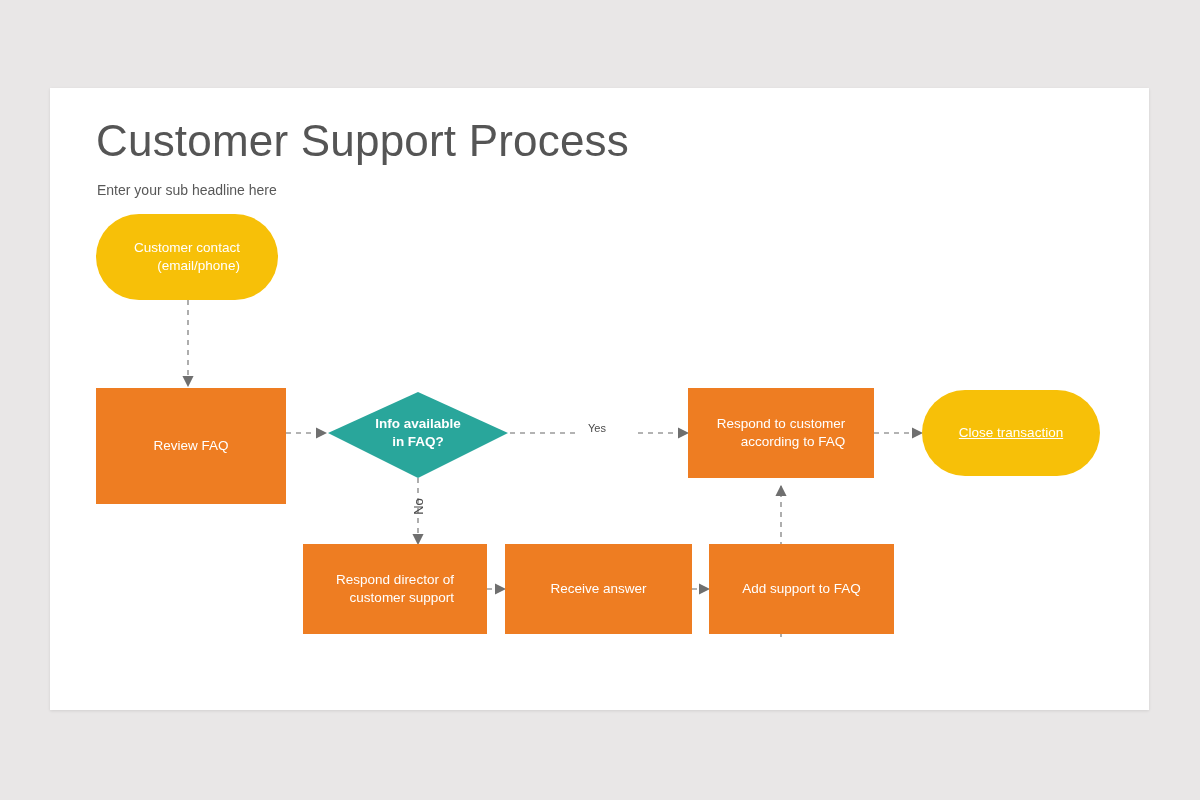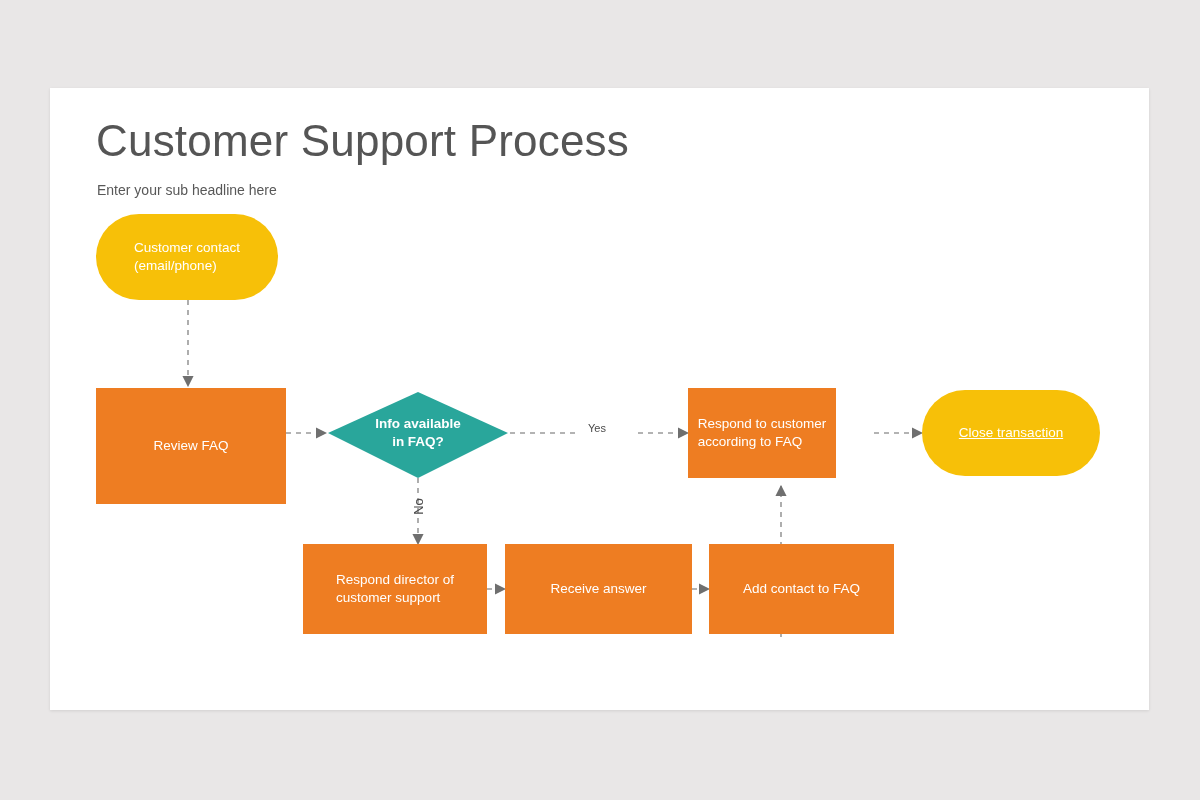--- a/index.html
+++ b/index.html
@@ -63,21 +63,21 @@
     height: 622px;
     pointer-events: none;
   }
 
   
   .node {
     position: absolute;
     display: flex;
     align-items: center;
     justify-content: center;
-    text-align: left;
+    text-align: right;
     color: #ffffff;
     font-size: 13.5px;
     line-height: 1.32;
     box-sizing: border-box;
     padding: 4px 8px;
     white-space: pre-line;
   }
   .node-process { background: #ee7d22; }
   .node-terminator {
     background: #f7c008;
@@ -153,30 +153,30 @@
     </svg>
 
     <div class="node node-terminator" style="left:46px; top:126px; width:182px; height:86px;">Customer contact
 (email/phone)</div>
 
     <div class="node node-process" style="left:46px; top:300px; width:190px; height:116px;">Review FAQ</div>
 
     <div class="node-decision-label" style="left:288px; top:304px; width:160px; height:82px;">Info available
 in FAQ?</div>
 
-    <div class="node node-process" style="left:638px; top:300px; width:148px; height:90px;">Respond to customer
+    <div class="node node-process" style="left:638px; top:300px; width:186px; height:90px;">Respond to customer
 according to FAQ</div>
 
     <div class="node node-terminator" style="left:872px; top:302px; width:178px; height:86px;text-decoration:underline;">Close transaction</div>
 
     <div class="node node-process" style="left:253px; top:456px; width:184px; height:90px;">Respond director of
 customer support</div>
 
     <div class="node node-process" style="left:455px; top:456px; width:187px; height:90px;">Receive answer</div>
 
-    <div class="node node-process" style="left:659px; top:456px; width:185px; height:90px;">Add contact to FAQ</div>
+    <div class="node node-process" style="left:659px; top:456px; width:185px; height:90px;">Add support to FAQ</div>
 
     <div class="edge-label" style="left:538px; top:334px;">Yes</div>
 
     <div class="edge-label-rotated" style="left:355px; top:411px; width:26px; text-align:center;">No</div>
 
   </div>
 </div>
 
 </body></html>

